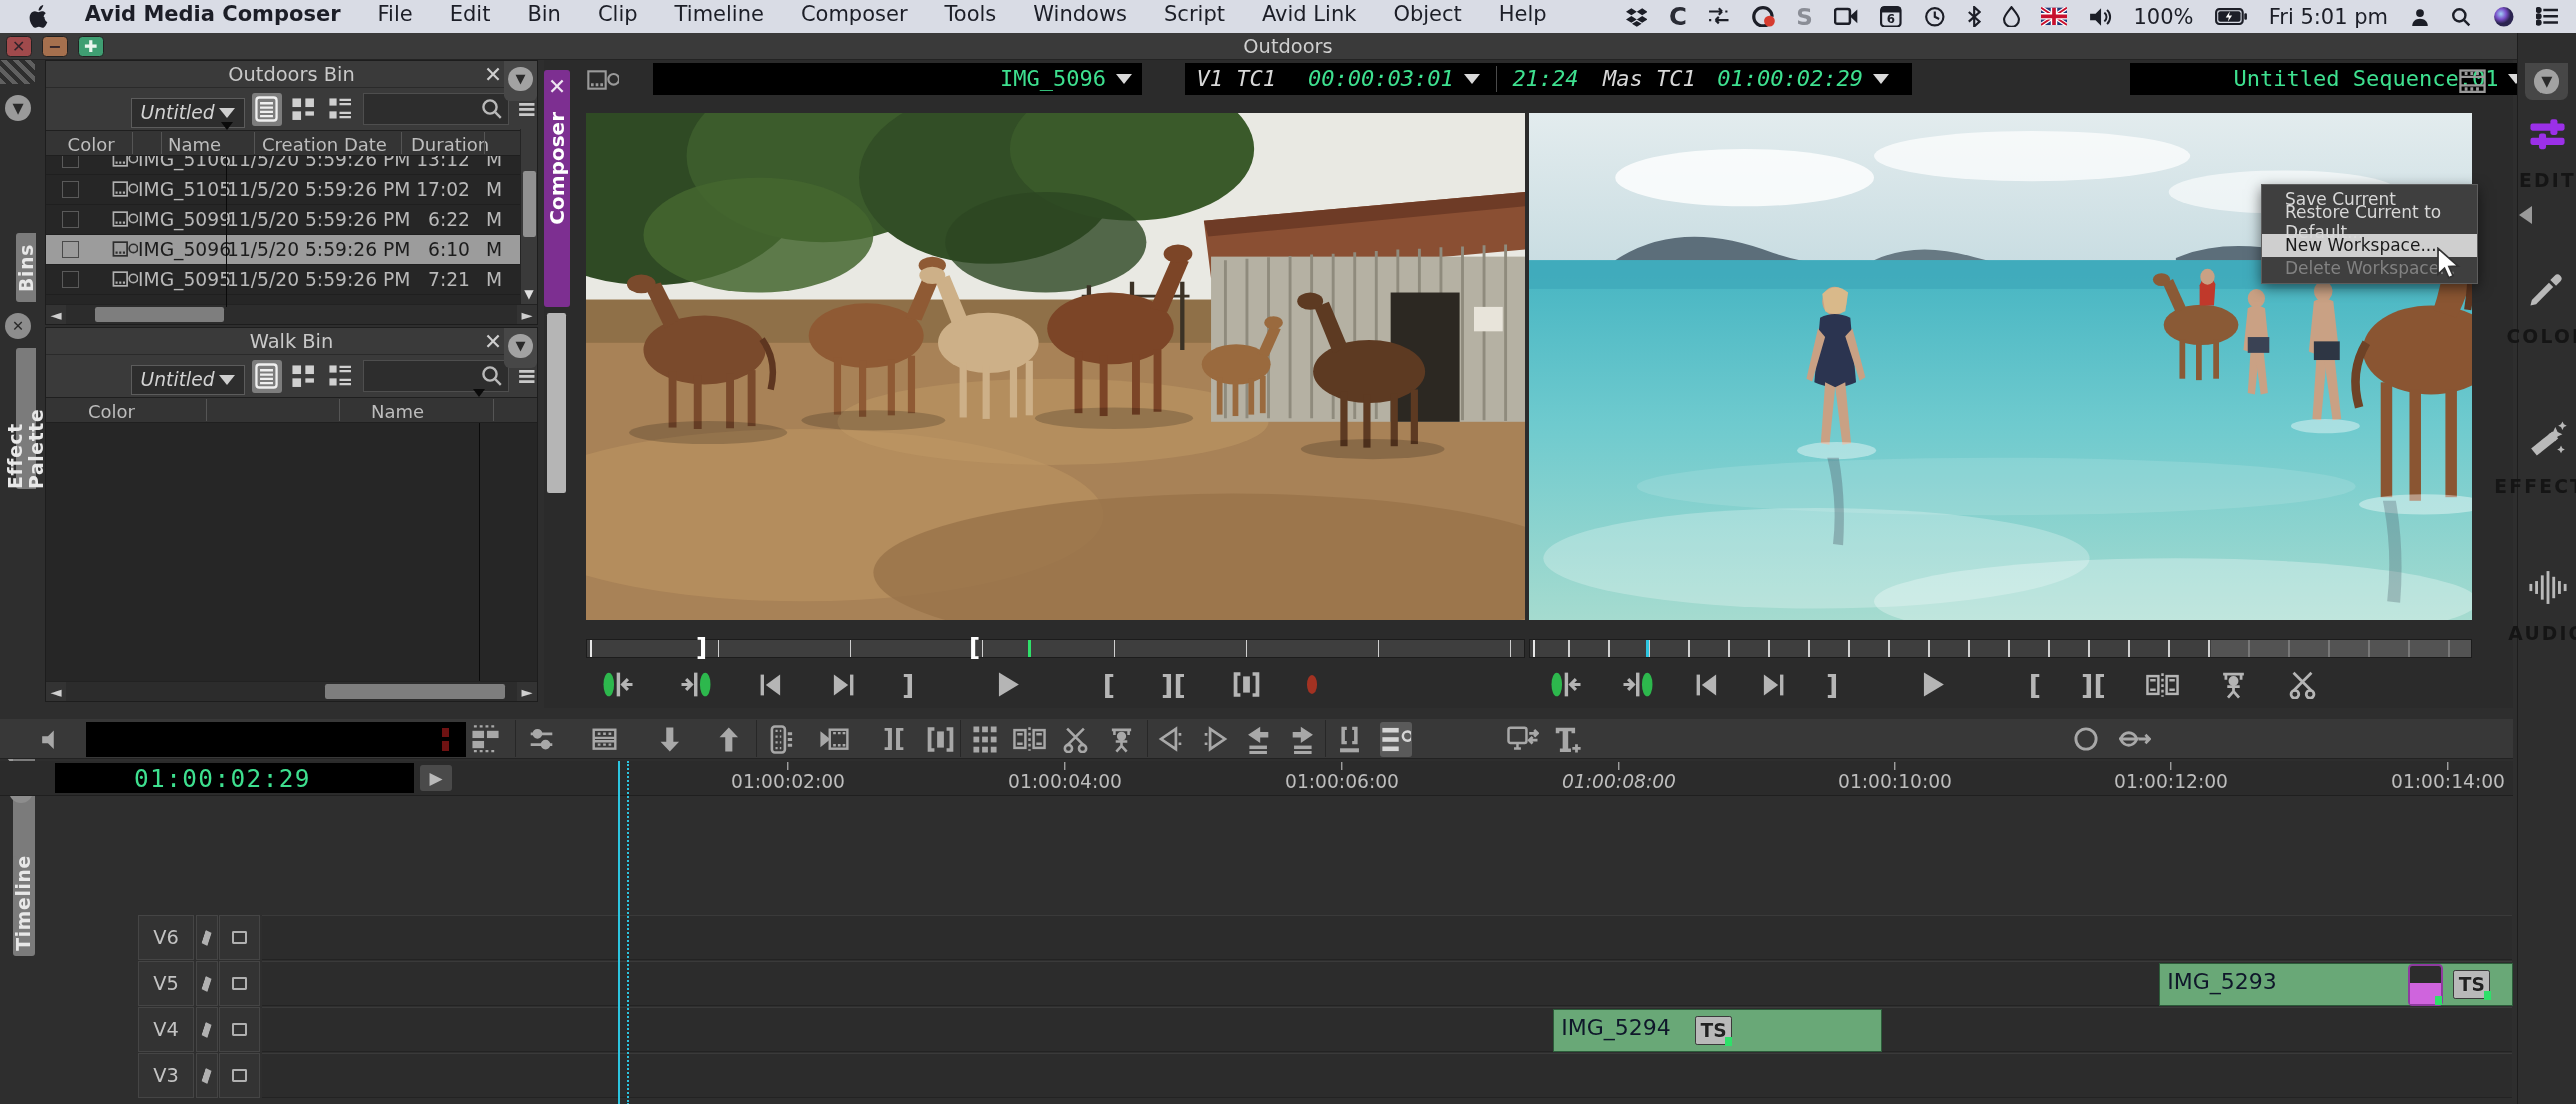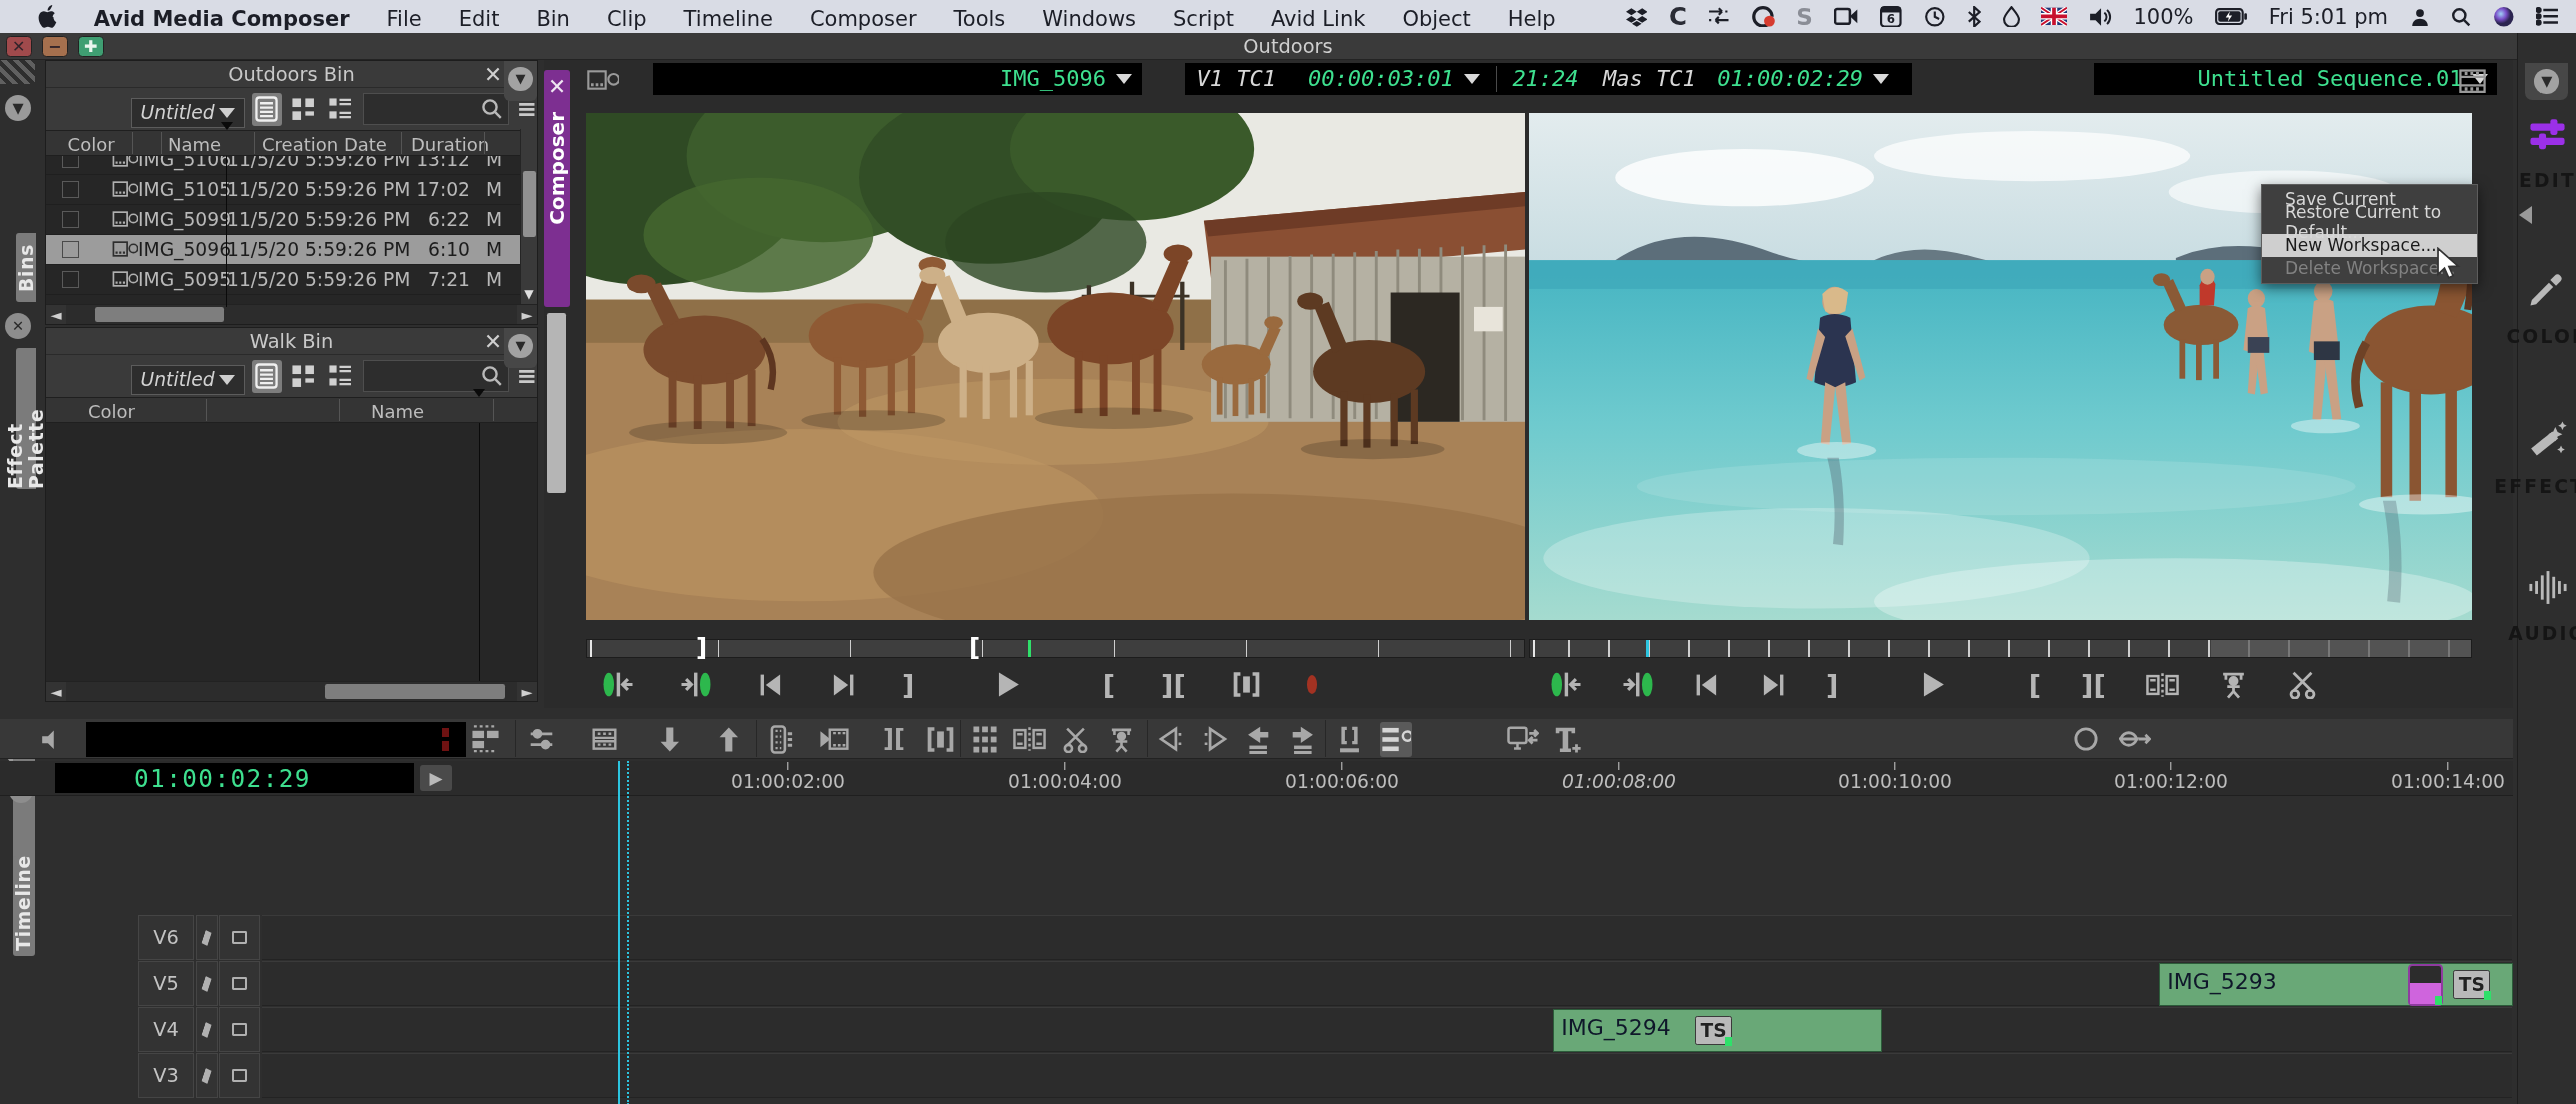--- a/index.html
+++ b/index.html
@@ -3,21 +3,21 @@
 <meta charset="utf-8">
 <style>
   * { margin:0; padding:0; box-sizing:border-box; }
   html,body { width:2576px; height:1104px; background:#2e2e2e; overflow:hidden;
               font-family:"DejaVu Sans", sans-serif; }
   .screen { position:absolute; inset:0; width:2576px; height:1104px; background:#2e2e2e; }
 
   
   .menubar { position:absolute; left:0; top:0; width:2576px; height:33px;
     background:#d9dce5; display:flex; align-items:center; color:#1c1e27; font-size:21px; }
-  .mb-left { display:flex; align-items:flex-end; gap:37px; padding-left:38px; }
+  .mb-left { display:flex; align-items:flex-start; gap:37px; padding-left:29px; }
   .mb-app { font-weight:bold; }
   .mb-item { white-space:nowrap; }
   .mb-right { margin-left:auto; display:flex; align-items:center; gap:21.6px; padding-right:17px; }
   .st-ic { display:flex; align-items:center; justify-content:center; height:29px; color:#2a2c35; }
   .st-ic svg { display:block; }
   .mb-txt { font-size:21px; color:#1c1e27; }
 
   
   .titlebar { position:absolute; left:0; top:33px; width:2576px; height:27px; background:#3a3a3a;
     border-bottom:0.7px solid #232323; }
@@ -536,21 +536,21 @@
       <div class="blackbox" style="left:615px;width:727px;padding:0 11.5px;font-style:italic;">
         <span class="tc-white">V1 TC1</span>
         <span class="tc-green" style="margin-left:32px;">00:00:03:01</span>
         <span class="dd-tri"></span>
         <span style="width:0.7px;height:26px;background:#4a4a4a;margin:0 16px;"></span>
         <span class="tc-green">21:24</span>
         <span class="tc-white" style="margin-left:24.4px;">Mas TC1</span>
         <span class="tc-green" style="margin-left:21.6px;">01:00:02:29</span>
         <span class="dd-tri"></span>
       </div>
-      <div class="blackbox" style="left:1524px;width:403px;justify-content:flex-end;padding-right:8.6px;">
+      <div class="blackbox" style="left:1560px;width:403px;justify-content:flex-end;padding-right:8.6px;">
         <span class="tc-green">Untitled Sequence.01</span>
         <span class="dd-tri"></span>
       </div>
       <svg width="27" height="24.4" viewBox="0 0 19 17" style="position:absolute;left:1889px;top:8.6px;" fill="none" stroke="#9a9a9a" stroke-width="1.6">
           <rect x="1" y="1" width="17" height="15"></rect>
           <path d="M4 3 h2 M8 3 h2 M12 3 h2 M4 14 h2 M8 14 h2 M12 14 h2" stroke-width="2.4"></path>
           <path d="M1 5.5 h17 M1 11.5 h17"></path>
         </svg>
     </div>
 

